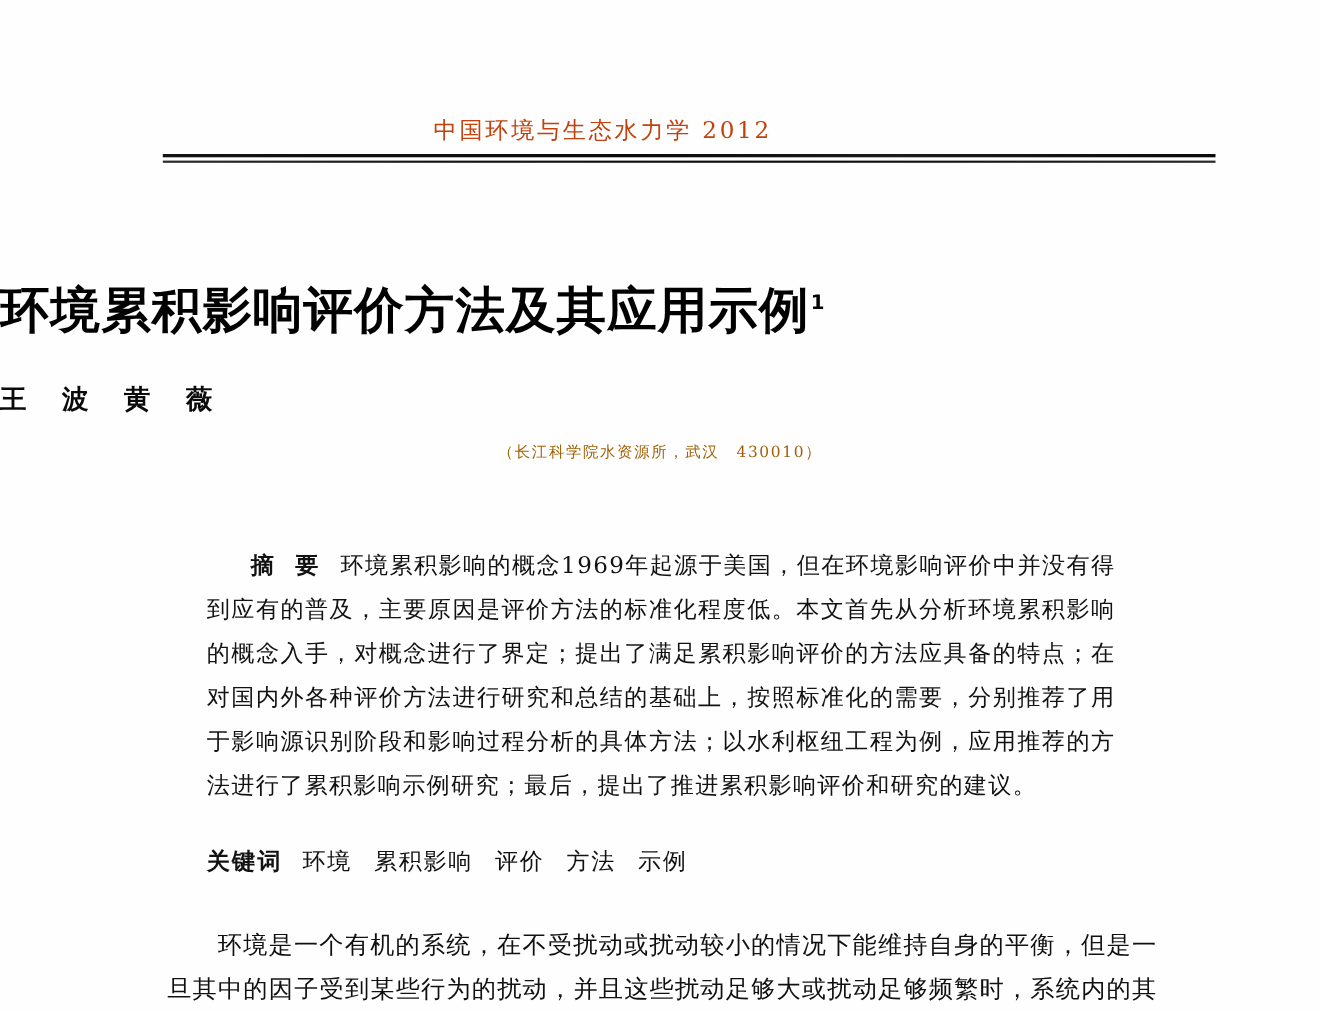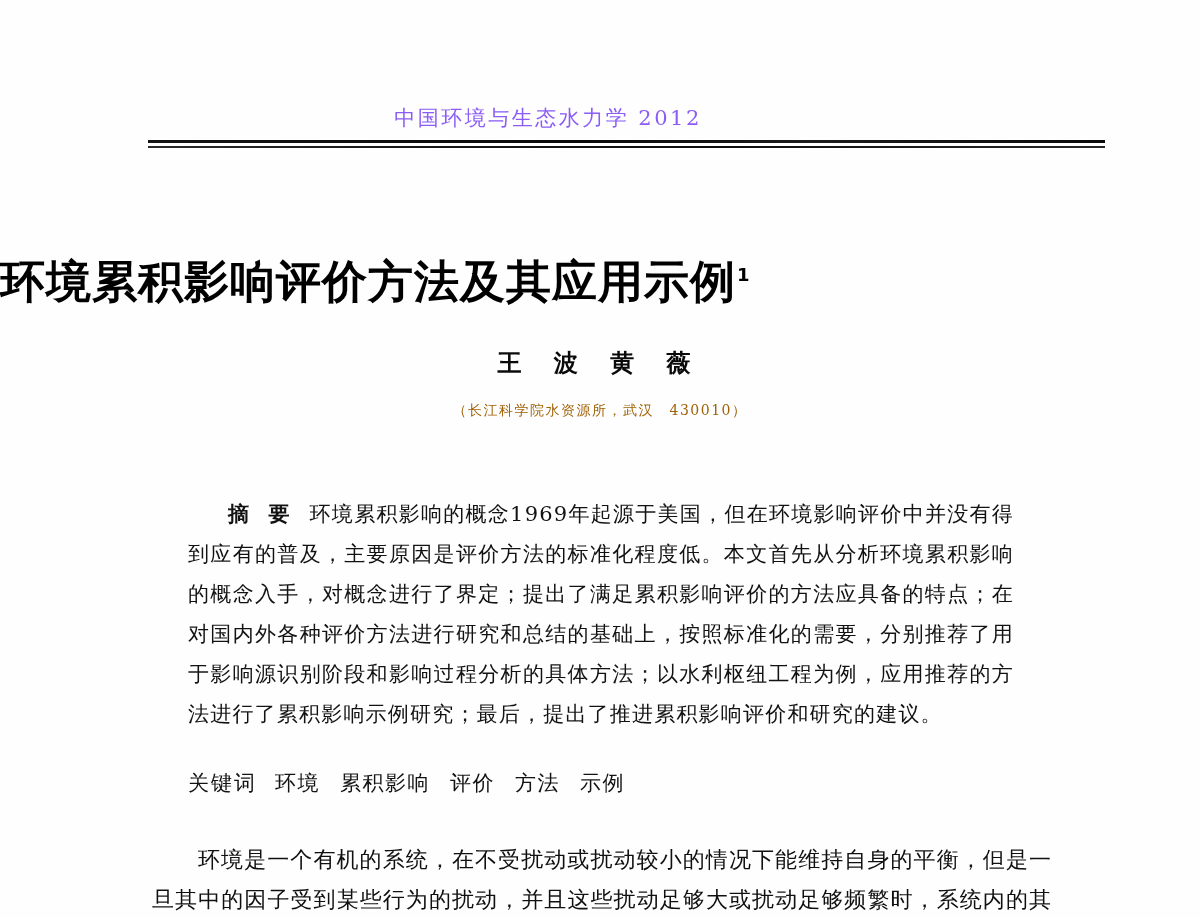--- a/index.html
+++ b/index.html
@@ -27,21 +27,21 @@
   
   .running-header {
     position: absolute;
     top: 104px;
     left: 0;
     width: 1096px;
     text-align: center;
     font-family: "DejaVu Serif", serif;
     font-size: 21px;
     letter-spacing: 2.5px;
-    color: #8b5cf6;
+    color: #c2410c;
     white-space: nowrap;
   }
 
   .rule-group {
     position: absolute;
     top: 140px;
     left: 148px;
     width: 957px;
     height: 10px;
   }
@@ -81,21 +81,20 @@
     font-weight: bold;
     vertical-align: super;
     margin-left: 1px;
   }
 
   .authors {
     position: absolute;
     top: 347px;
     left: 0;
     width: 1200px;
-    text-align: center;
     font-family: "DejaVu Serif", serif;
     font-weight: bold;
     font-size: 24px;
     letter-spacing: 12px;
     color: #0a0a0a;
     white-space: nowrap;
   }
 
   .affiliation {
     position: absolute;
@@ -138,21 +137,21 @@
     top: 765px;
     left: 188px;
     width: 826px;
     font-family: "DejaVu Serif", serif;
     font-size: 21px;
     line-height: 36px;
     color: #121212;
     white-space: nowrap;
   }
   .keywords .lead {
-    font-weight: normal;
+    font-weight: bold;
     letter-spacing: 2px;
     margin-right: 18px;
     text-align: right;
   }
   .keywords .kw {
     letter-spacing: 1.5px;
     margin-right: 20px;
   }
 
   

